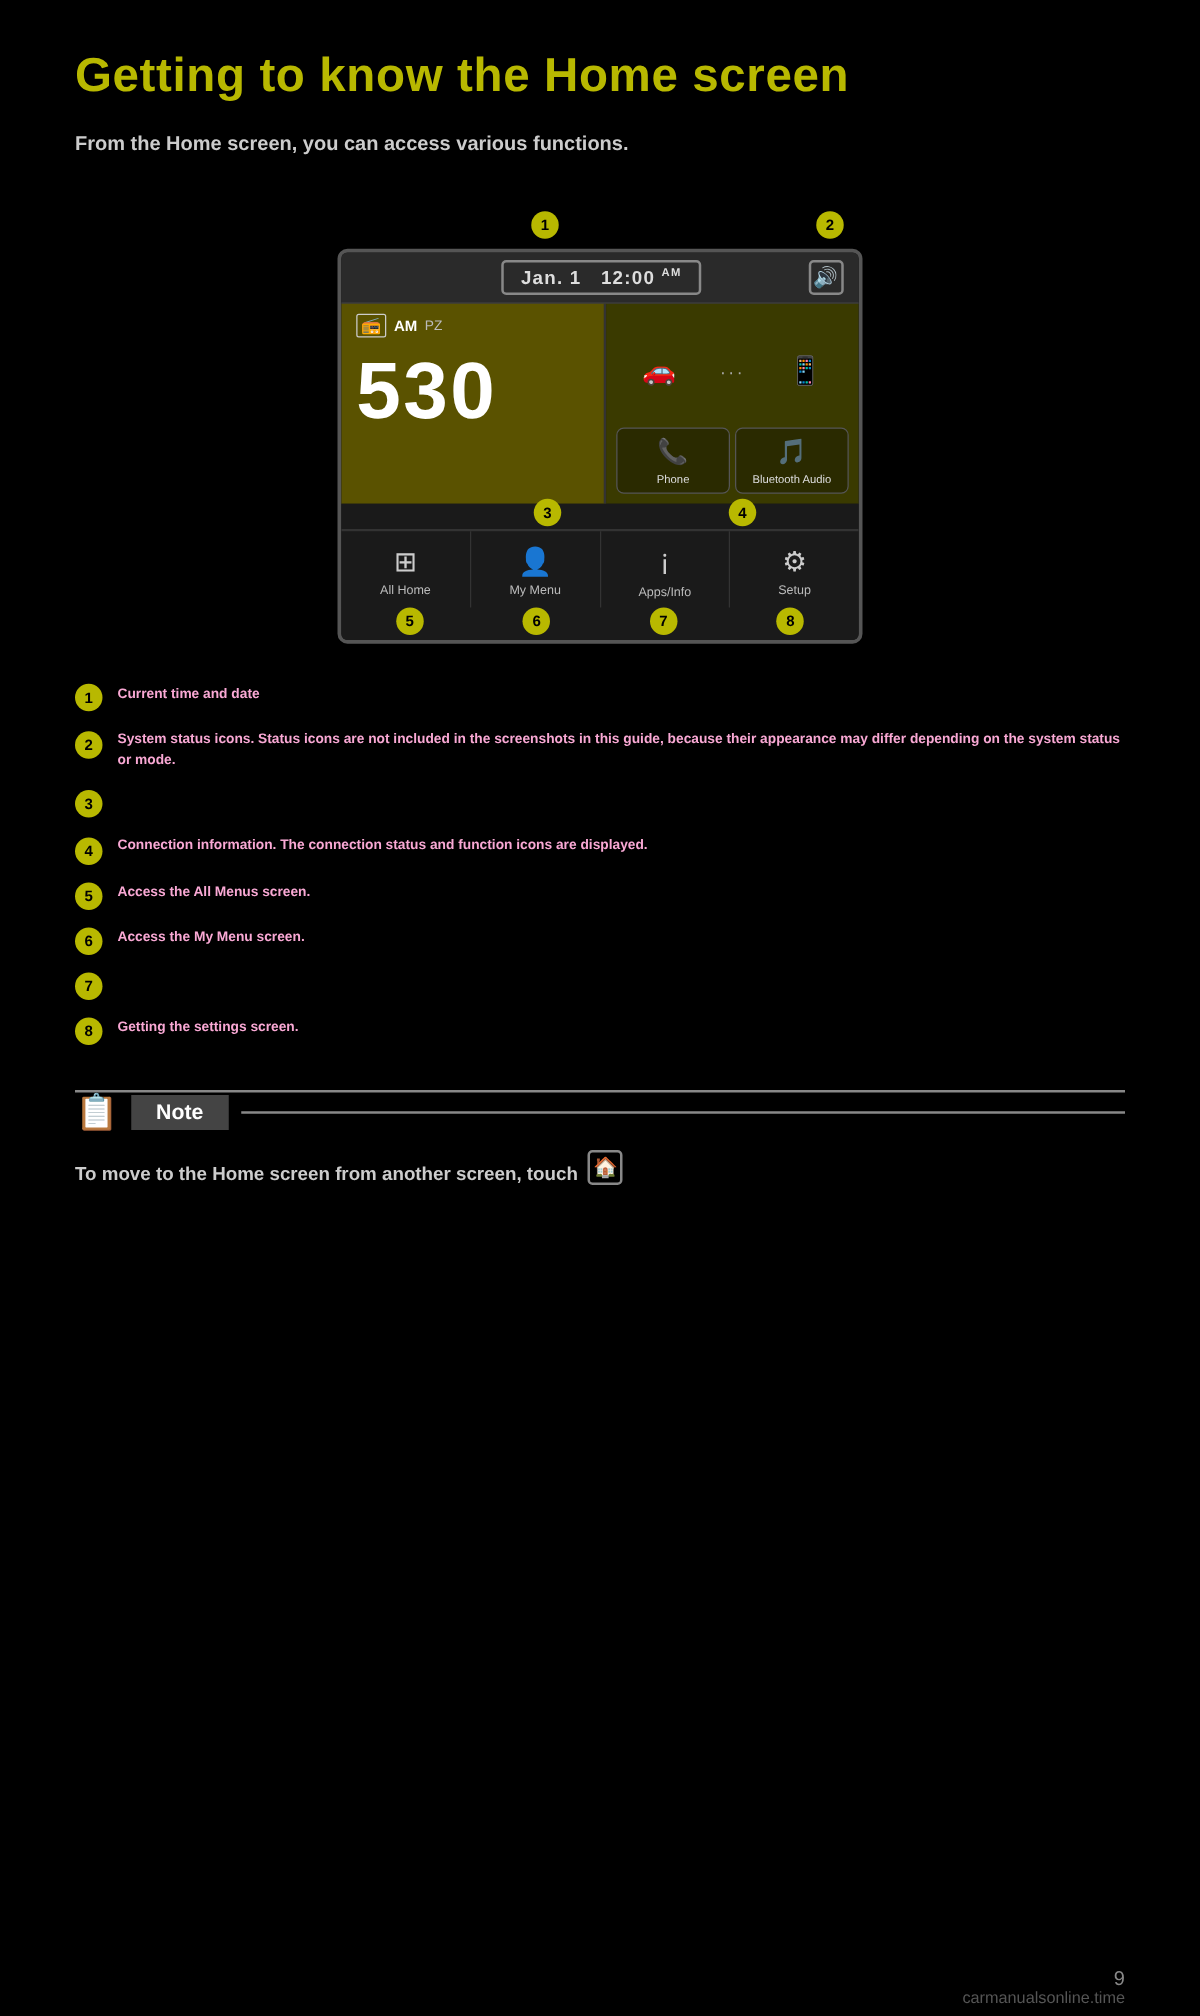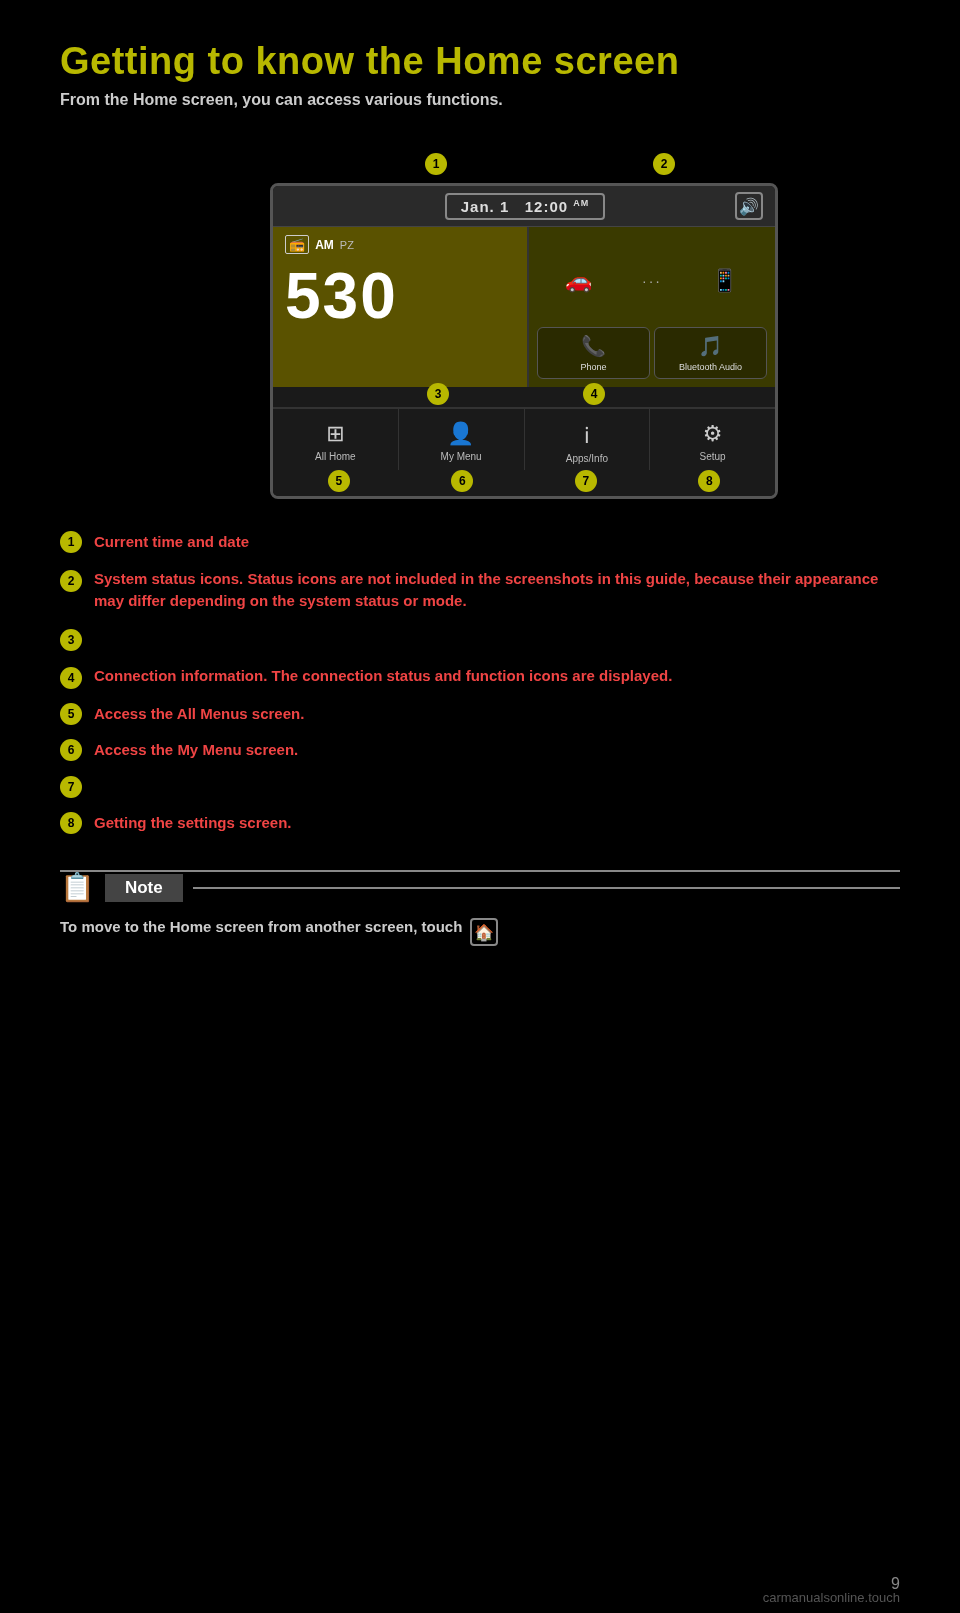--- a/index.html
+++ b/index.html
@@ -9,21 +9,21 @@
       font-family: Arial, sans-serif;
       width: 960px;
       min-height: 1613px;
       padding: 40px 60px 60px 60px;
     }
 
     h1 {
       font-size: 38px;
       font-weight: bold;
       color: #b8b800;
-      margin-bottom: 8px;
+      margin-bottom: 24px;
       letter-spacing: 0.5px;
     }
 
     .subtitle {
       font-size: 16px;
       color: #ccc;
       margin-bottom: 44px;
       font-weight: bold;
     }
 
@@ -32,21 +32,21 @@
       position: relative;
       width: 420px;
       margin: 0 auto 32px auto;
     }
 
     .device-screen {
       border: 3px solid #555;
       border-radius: 8px;
       overflow: hidden;
       background: #1a1a1a;
-      width: 508px;
+      width: 420px;
     }
 
     
     .screen-top-bar {
       background: #2a2a2a;
       display: flex;
       align-items: center;
       justify-content: space-between;
       padding: 6px 12px;
       border-bottom: 1px solid #444;
@@ -234,22 +234,22 @@
       gap: 14px;
     }
 
     .desc-item {
       display: flex;
       gap: 12px;
       align-items: flex-start;
     }
 
     .desc-text {
-      font-size: 15px;
-      color: #ef4444;
+      font-size: 11px;
+      color: #f9a8d4;
       line-height: 1.5;
       font-weight: bold;
     }
 
     
     .note-section {
       margin-top: 30px;
       border-top: 2px solid #888;
     }
 
@@ -278,21 +278,21 @@
       flex: 1;
       height: 2px;
       background: #888;
     }
 
     .note-text {
       font-size: 15px;
       color: #ccc;
       font-weight: bold;
       display: flex;
-      align-items: flex-start;
+      align-items: flex-end;
       gap: 8px;
     }
 
     .home-btn-icon {
       display: inline-flex;
       align-items: center;
       justify-content: center;
       width: 28px;
       height: 28px;
       border: 2px solid #888;
@@ -463,13 +463,13 @@
     <div class="note-label-box">Note</div>
     <div class="note-line"></div>
   </div>
   <div class="note-text">
     <span>To move to the Home screen from another screen, touch</span>
     <span class="home-btn-icon">🏠</span>
   </div>
 </div>
 
 <div class="page-number">9</div>
-<div class="watermark">carmanualsonline.touch</div>
+<div class="watermark">carmanualsonline.time</div>
 
 </body></html>

